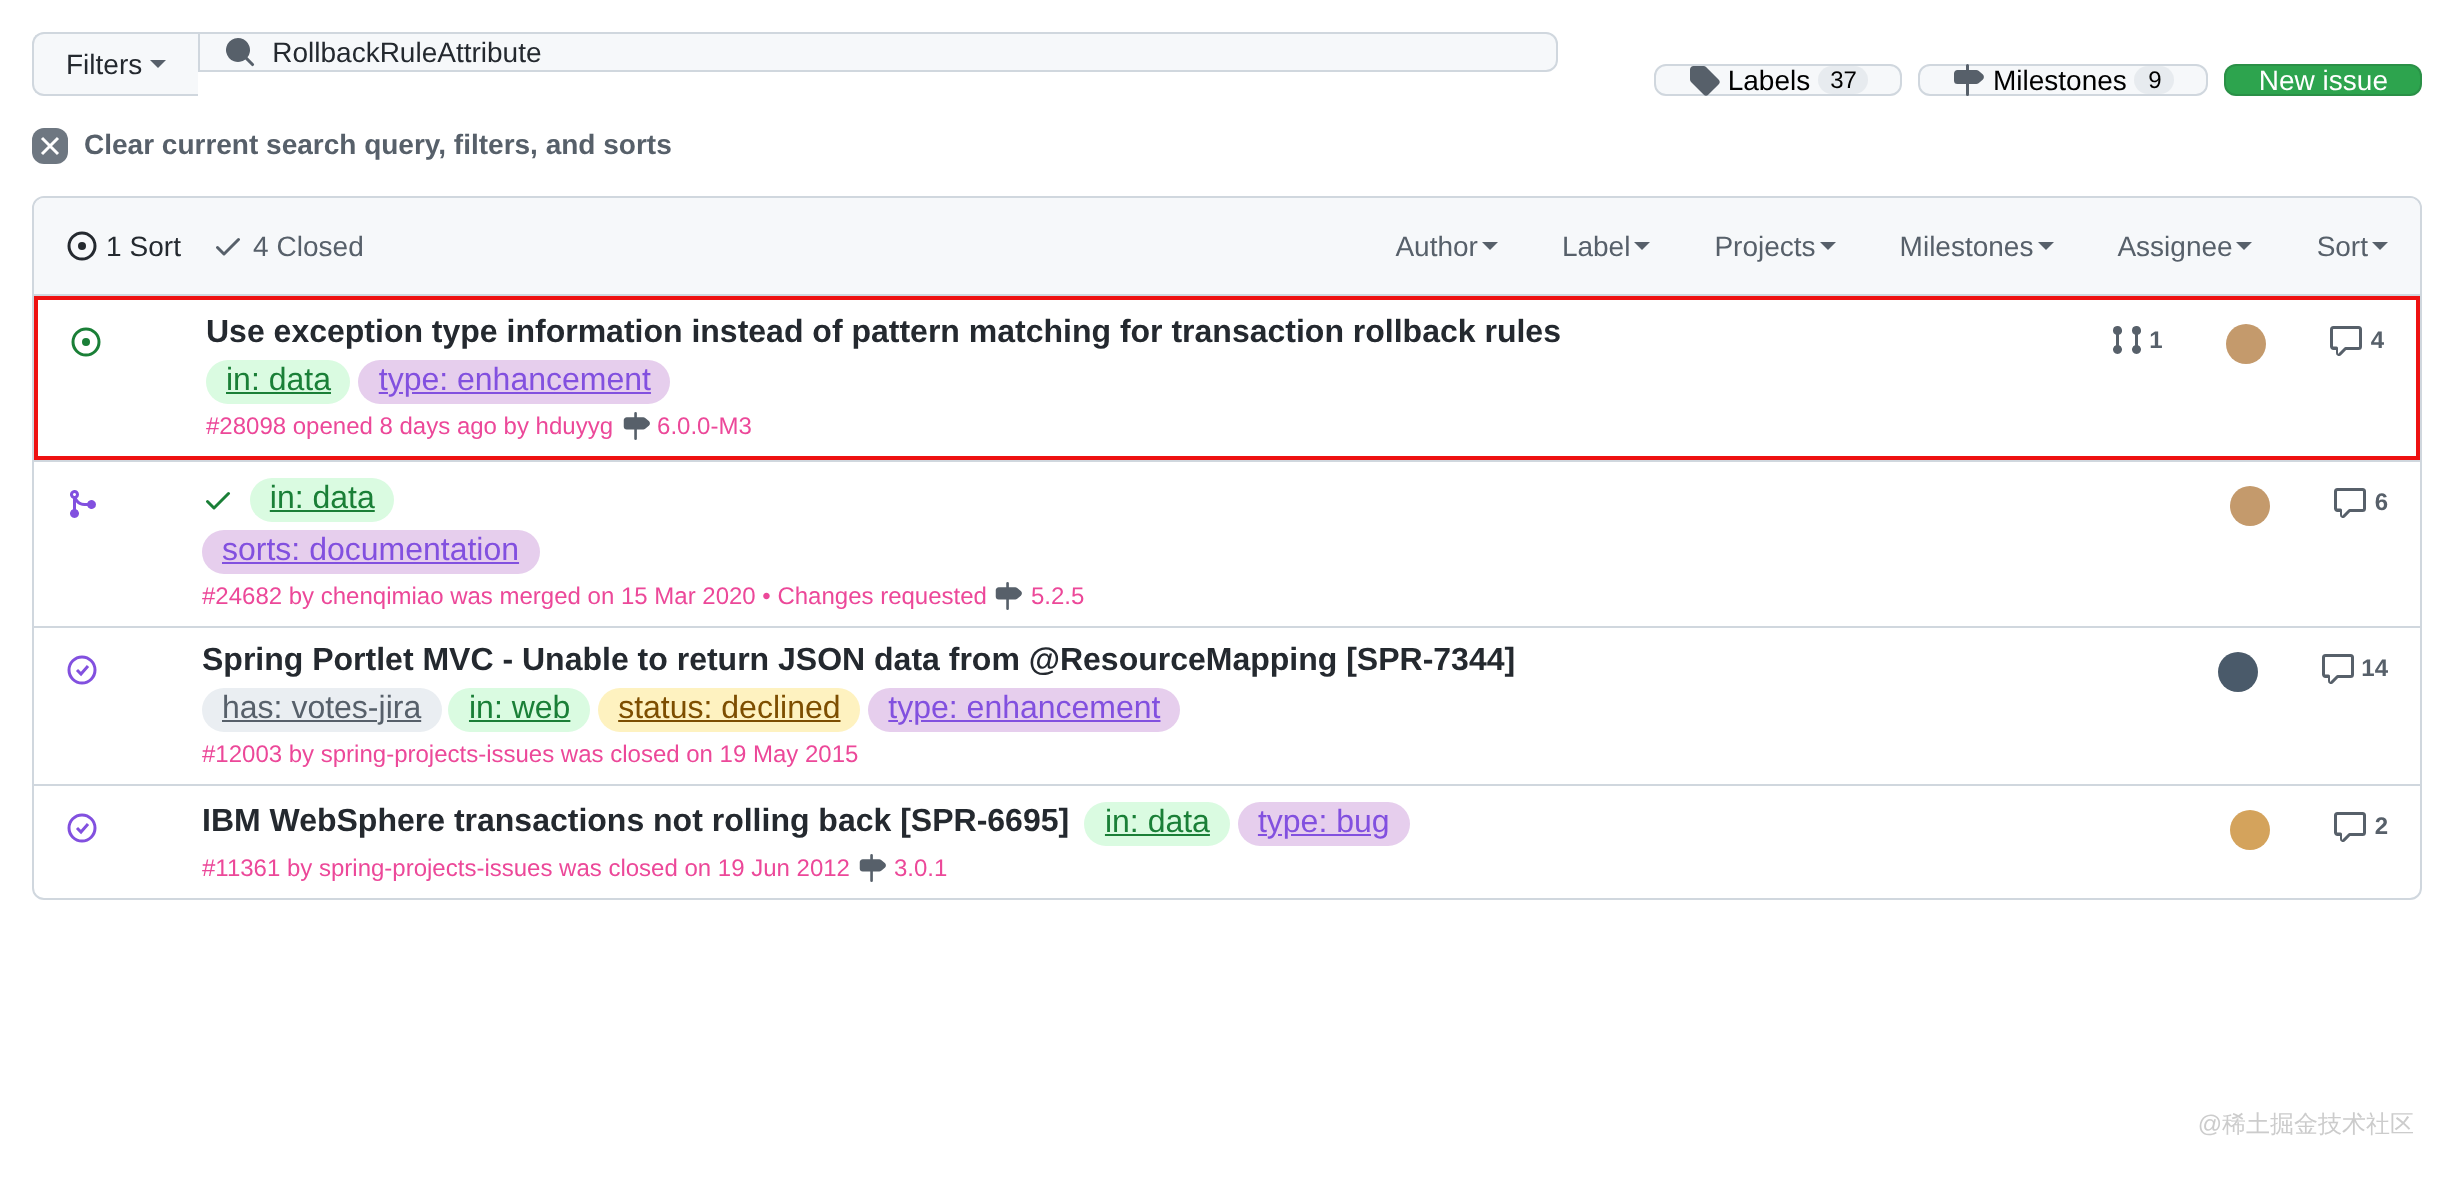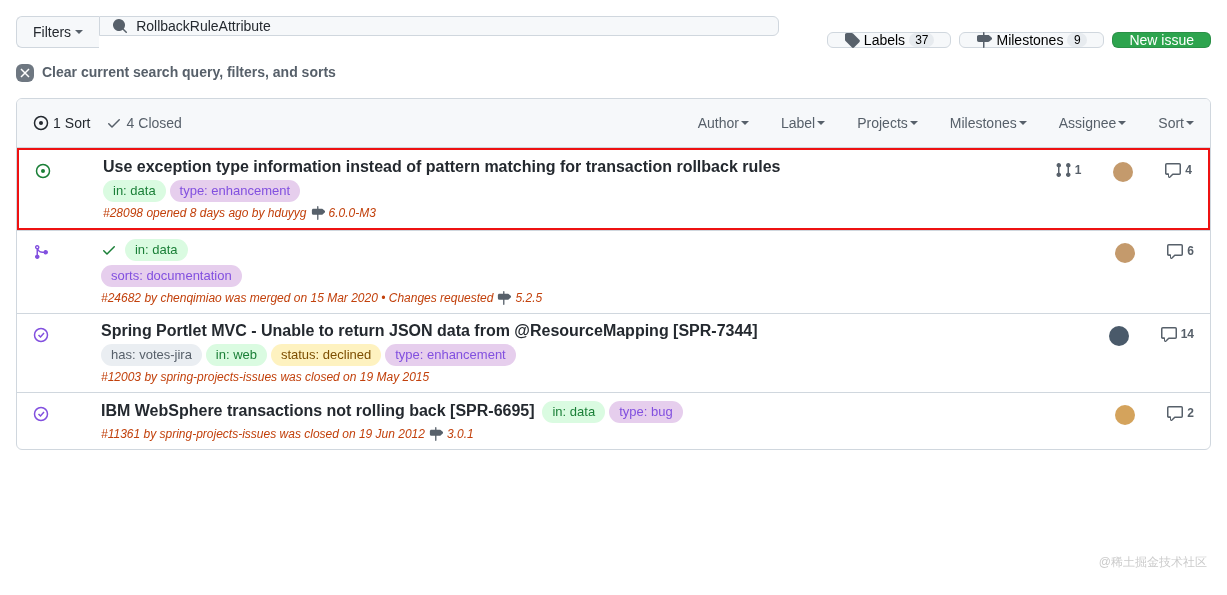--- a/index.html
+++ b/index.html
@@ -21,22 +21,22 @@
 .tab.selected { color: #24292f; font-weight: 400; }
 .header-filters { margin-left: auto; display: flex; gap: 32px; color: #57606a; font-size: 14px; }
 .header-filters span { display: flex; align-items: center; gap: 2px; }
 .issue-row { display: flex; padding: 8px 16px; border-top: 1px solid #d0d7de; }
 .issue-row:first-child { border-top: none; }
 .issue-row.highlighted { border: 2px solid #e11; }
 .issue-icon { flex: 0 0 24px; padding-top: 4px; }
 .issue-main { flex: 1; min-width: 0; margin-left: 44px; }
 .issue-title { font-size: 16px; font-weight: 600; color: #24292f; display: inline; }
 .labels { display: inline-flex; gap: 4px; vertical-align: middle; margin-left: 4px; }
-.label { display: inline-block; padding: 0 10px; font-size: 13px; font-weight: 500; border-radius: 2em; line-height: 22px; white-space: nowrap; }
-.issue-meta { font-size: 12px; color: #c2410c; margin-top: 4px; display: flex; align-items: center; gap: 4px; flex-wrap: wrap; font-style: italic; }
+.label { display: inline-block; padding: 0 10px; font-size: 16px; font-weight: 500; border-radius: 2em; line-height: 22px; white-space: nowrap; text-decoration: underline; }
+.issue-meta { font-size: 12px; color: #ec4899; margin-top: 4px; display: flex; align-items: center; gap: 4px; flex-wrap: wrap; }
 .issue-right { display: flex; align-items: flex-start; gap: 32px; padding-top: 4px; flex: 0 0 auto; }
 .pr-link, .comments { display: flex; align-items: center; gap: 4px; color: #57606a; font-size: 12px; font-weight: 600; }
 .avatar { width: 20px; height: 20px; border-radius: 50%; background: #c49a6c; }
 .labels-row { margin-top: 4px; }
 .watermark { position: absolute; right: 20px; bottom: 24px; color: #ccc; font-size: 12px; }
 svg { display: inline-block; vertical-align: middle; }
 </style>
 </head>
 <body>
 

